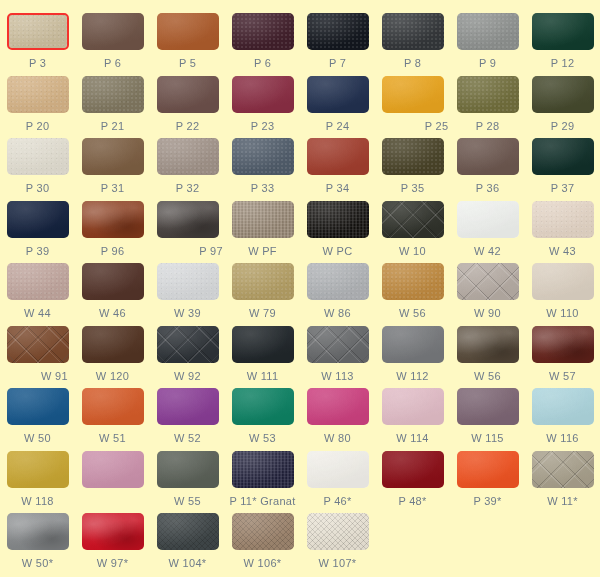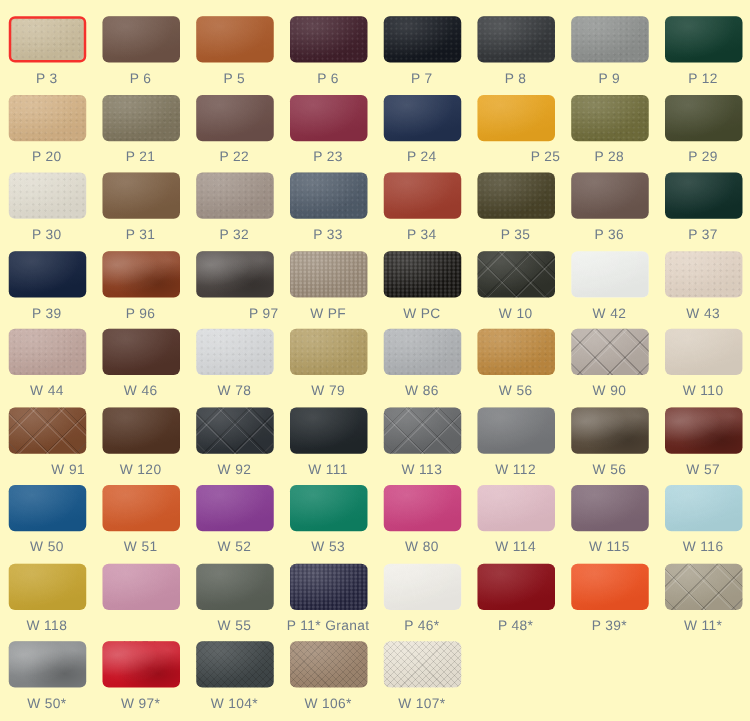--- a/index.html
+++ b/index.html
@@ -358,21 +358,21 @@
       <div class="swatch-cell">
         <div class="swatch-chip-wrap">
           <div class="swatch-chip tex-smooth" title="W 46" style="background: rgb(84, 52, 42);"></div>
         </div>
         <div class="swatch-label" style="color: rgb(110, 123, 138);">W 46</div>
       </div>
       <div class="swatch-cell">
         <div class="swatch-chip-wrap">
           <div class="swatch-chip tex-grain" title="W 78" style="background: rgb(217, 219, 221);"></div>
         </div>
-        <div class="swatch-label" style="color: rgb(110, 123, 138);">W 78</div>
+        <div class="swatch-label" style="color: rgb(110, 123, 138);">W 39</div>
       </div>
       <div class="swatch-cell">
         <div class="swatch-chip-wrap">
           <div class="swatch-chip tex-grain" title="W 79" style="background: rgb(181, 160, 102);"></div>
         </div>
         <div class="swatch-label" style="color: rgb(110, 123, 138);">W 79</div>
       </div>
       <div class="swatch-cell">
         <div class="swatch-chip-wrap">
           <div class="swatch-chip tex-grain" title="W 86" style="background: rgb(177, 180, 183);"></div>

